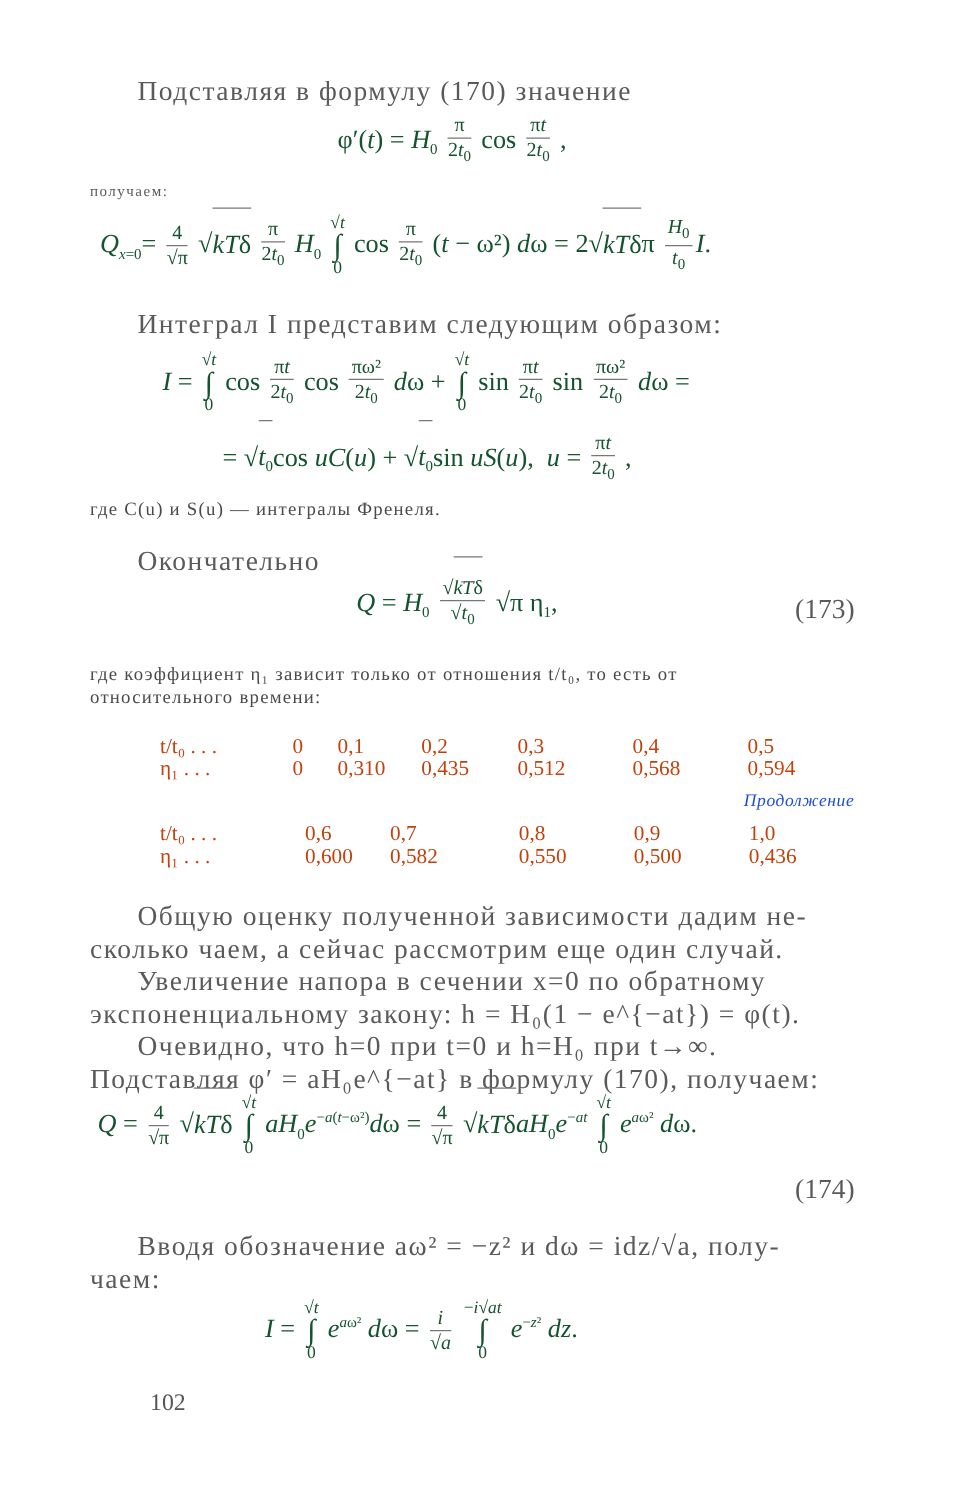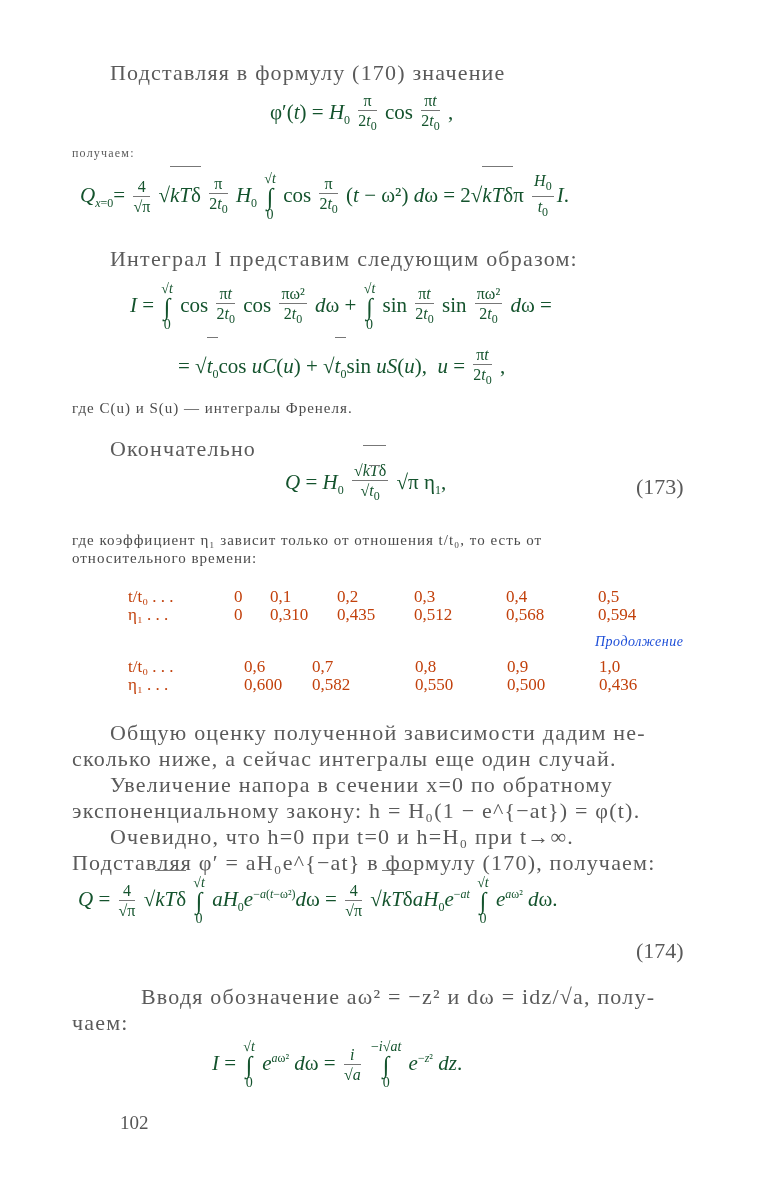--- a/index.html
+++ b/index.html
@@ -126,42 +126,42 @@
     <td>0,600</td>
     <td>0,582</td>
     <td>0,550</td>
     <td>0,500</td>
     <td>0,436</td>
   </tr>
 </tbody>
   </table>
 
 <div class="abs txt" style="left:110px; top:720px;">Общую оценку полученной зависимости дадим не-</div>
-<div class="abs txt" style="left:72px; top:746px;">сколько ниже, а сейчас интегралы еще один случай.</div>
+<div class="abs txt" style="left:72px; top:746px;">сколько чаем, а сейчас рассмотрим еще один случай.</div>
 
 <div class="abs txt" style="left:110px; top:772px;">Увеличение напора в сечении x=0 по обратному</div>
 <div class="abs txt" style="left:72px; top:798px;">экспоненциальному закону: h = H₀(1 − e^{−at}) = φ(t).</div>
 
 <div class="abs txt" style="left:110px; top:824px;">Очевидно, что h=0 при t=0 и h=H₀ при t→∞.</div>
 <div class="abs txt" style="left:72px; top:850px;">Подставляя φ′ = aH₀e^{−at} в формулу (170), получаем:</div>
 
 <div class="abs math" style="left:78px; top:876px;">
   <i class="v">Q</i> =
   <span class="frac"><span class="num">4</span><span class="den">√π</span></span>
   √<span class="sqrt"><i class="v">kT</i>δ</span>
   <span class="intg"><span>√<i class="v">t</i></span><span class="sym">∫</span><span>0</span></span>
   <i class="v">aH</i><sub>0</sub><i class="v">e</i><sup>−<i class="v">a</i>(<i class="v">t</i>−ω²)</sup><i class="v">d</i>ω =
   <span class="frac"><span class="num">4</span><span class="den">√π</span></span>
   √<span class="sqrt"><i class="v">kT</i>δ</span><i class="v">aH</i><sub>0</sub><i class="v">e</i><sup>−<i class="v">at</i></sup>
   <span class="intg"><span>√<i class="v">t</i></span><span class="sym">∫</span><span>0</span></span>
   <i class="v">e</i><sup><i class="v">a</i>ω²</sup> <i class="v">d</i>ω.
 </div>
 <div class="abs eqno" style="left:636px; top:938px;">(174)</div>
 
-<div class="abs txt" style="left:110px; top:984px;margin-left:31px;">Вводя обозначение aω² = −z² и dω = idz/√a, полу-</div>
+<div class="abs txt" style="left:110px; top:984px;">Вводя обозначение aω² = −z² и dω = idz/√a, полу-</div>
 <div class="abs txt" style="left:72px; top:1010px;">чаем:</div>
 
 <div class="abs math" style="left:212px; top:1040px;">
   <i class="v">I</i> =
   <span class="intg"><span>√<i class="v">t</i></span><span class="sym">∫</span><span>0</span></span>
   <i class="v">e</i><sup><i class="v">a</i>ω²</sup> <i class="v">d</i>ω =
   <span class="frac"><span class="num"><i class="v">i</i></span><span class="den">√<i class="v">a</i></span></span>
   <span class="intg"><span>−<i class="v">i</i>√<i class="v">at</i></span><span class="sym">∫</span><span>0</span></span>
   <i class="v">e</i><sup>−<i class="v">z</i>²</sup> <i class="v">dz</i>.
 </div>

